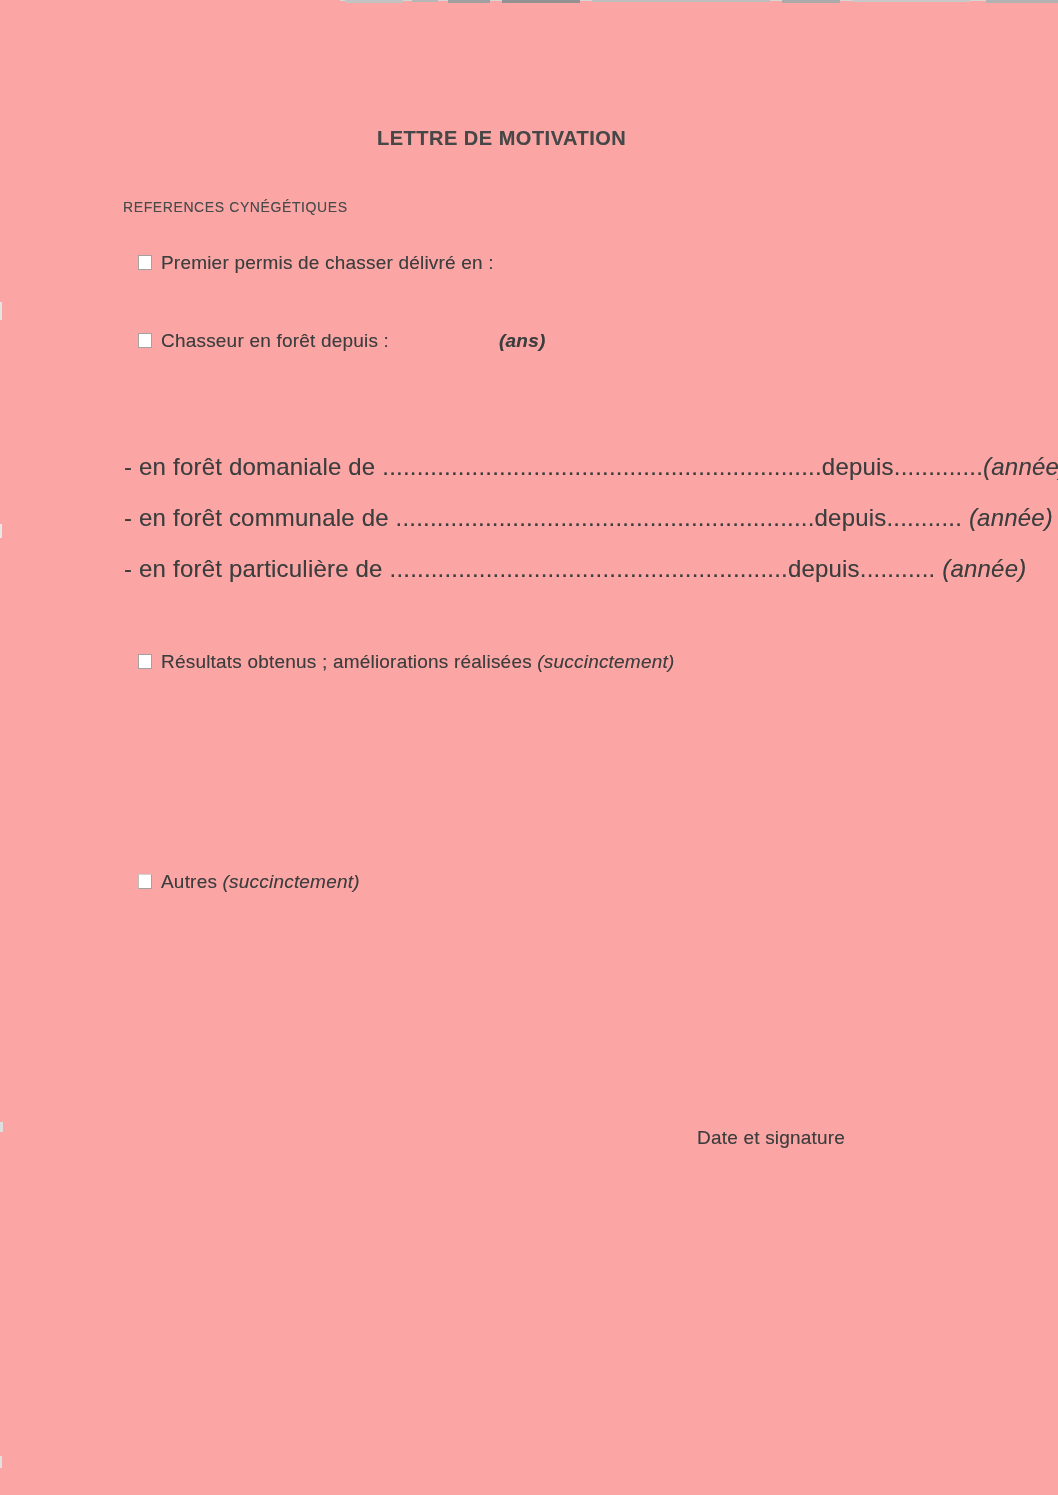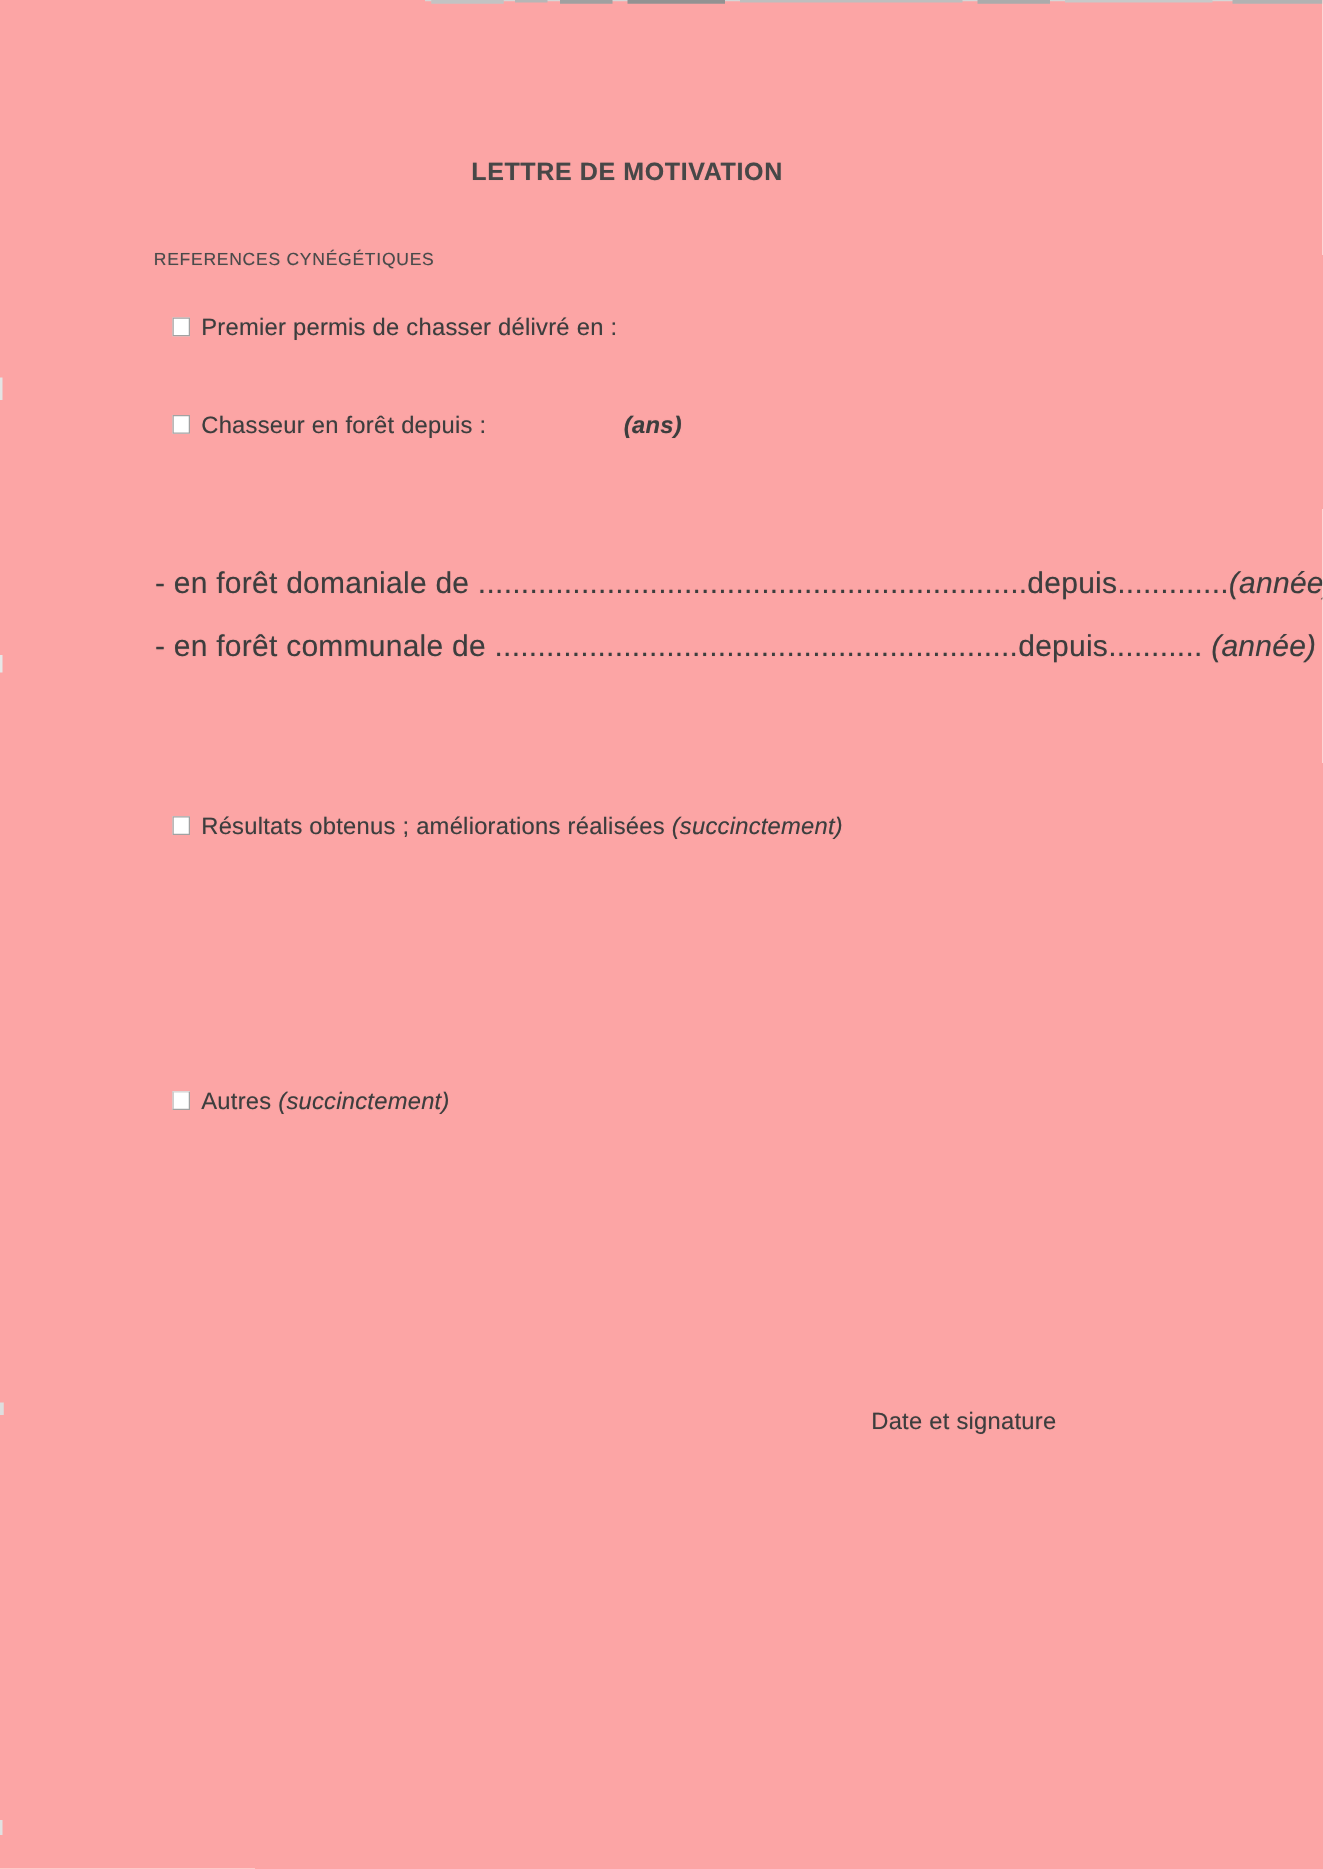--- a/index.html
+++ b/index.html
@@ -117,20 +117,23 @@
 
 
   <div class="dotline txt" style="top:453px">
     <span>- en forêt domaniale de </span><span>................................................................</span><span>depuis</span><span>.............</span><span class="it">(année)</span>
   </div>
 
   <div class="dotline txt" style="top:504px">
     <span>- en forêt communale de </span><span>.............................................................</span><span>depuis</span><span>........... </span><span class="it">(année)</span>
   </div>
 
+  <div class="dotline txt" style="top:555px">
+    <span>- en forêt particulière de </span><span>..........................................................</span><span>depuis</span><span>........... </span><span class="it">(année)</span>
+  </div>
 
   <div class="item txt" style="top:651px">
     <span class="cb"></span><span>Résultats obtenus ; améliorations réalisées </span><span class="it">(succinctement)</span>
   </div>
 
 
   <div class="item txt" style="top:871px">
     <span class="cb cb-faded"></span><span>Autres </span><span class="it">(succinctement)</span>
   </div>
 

